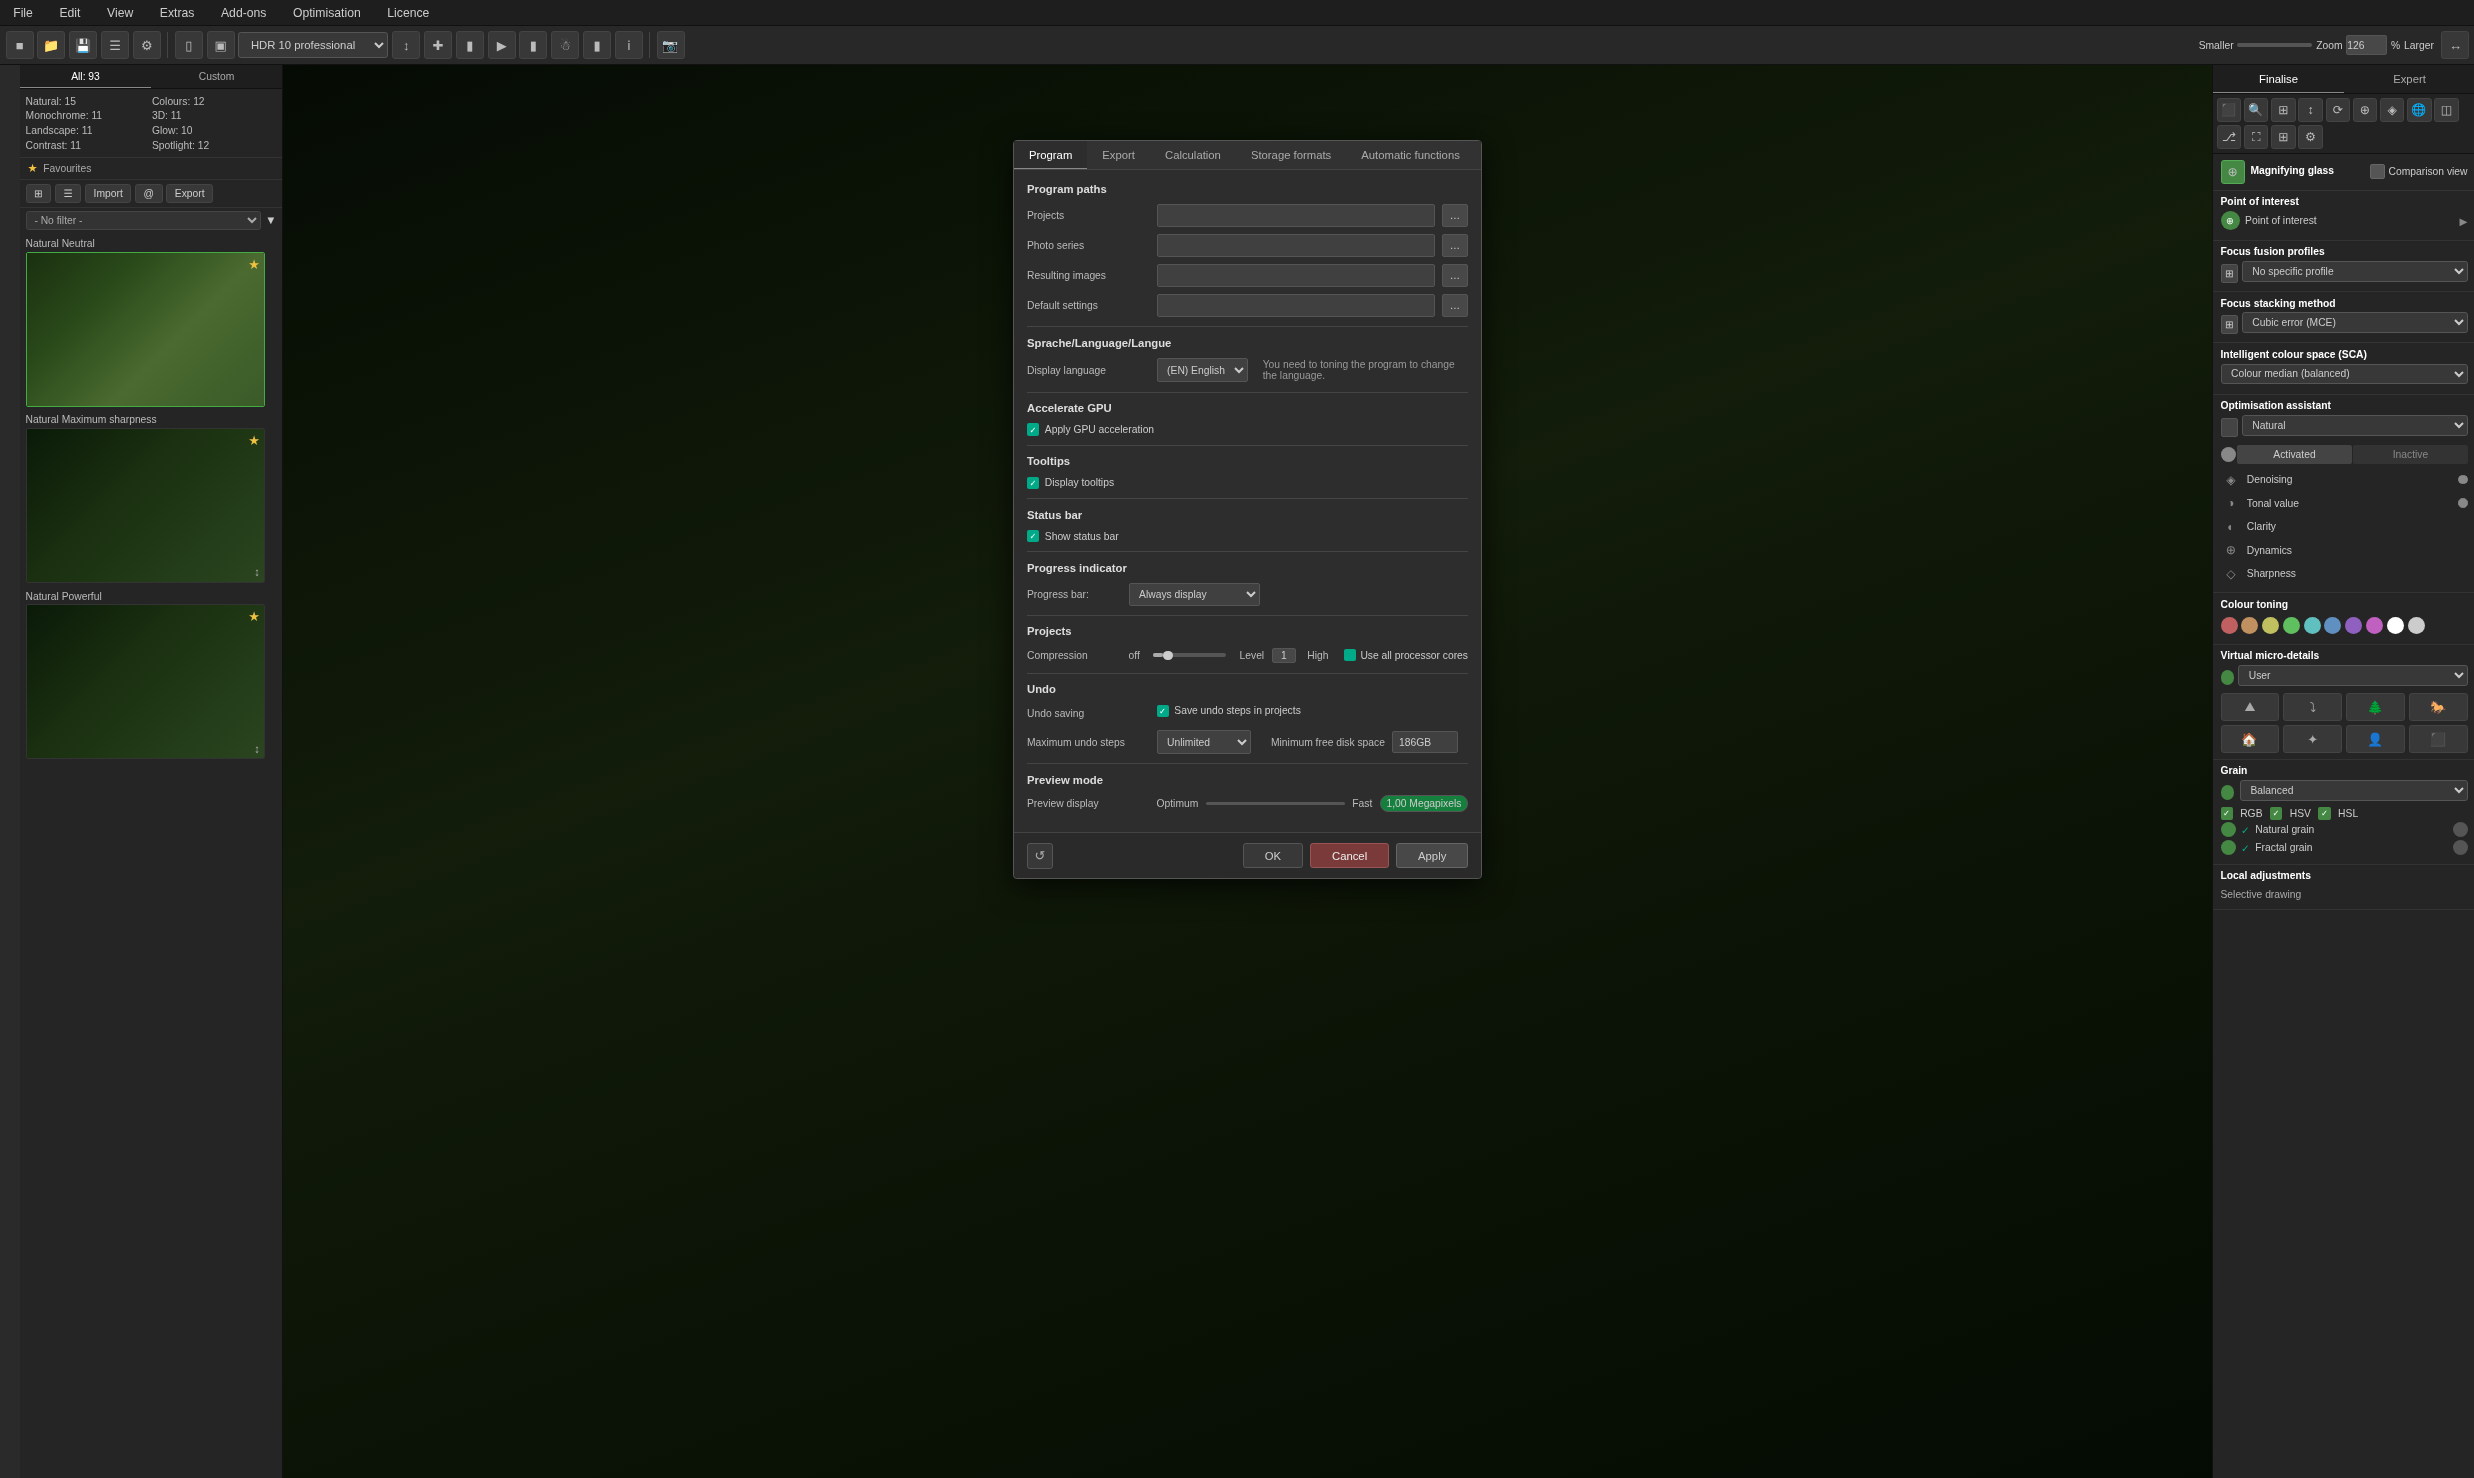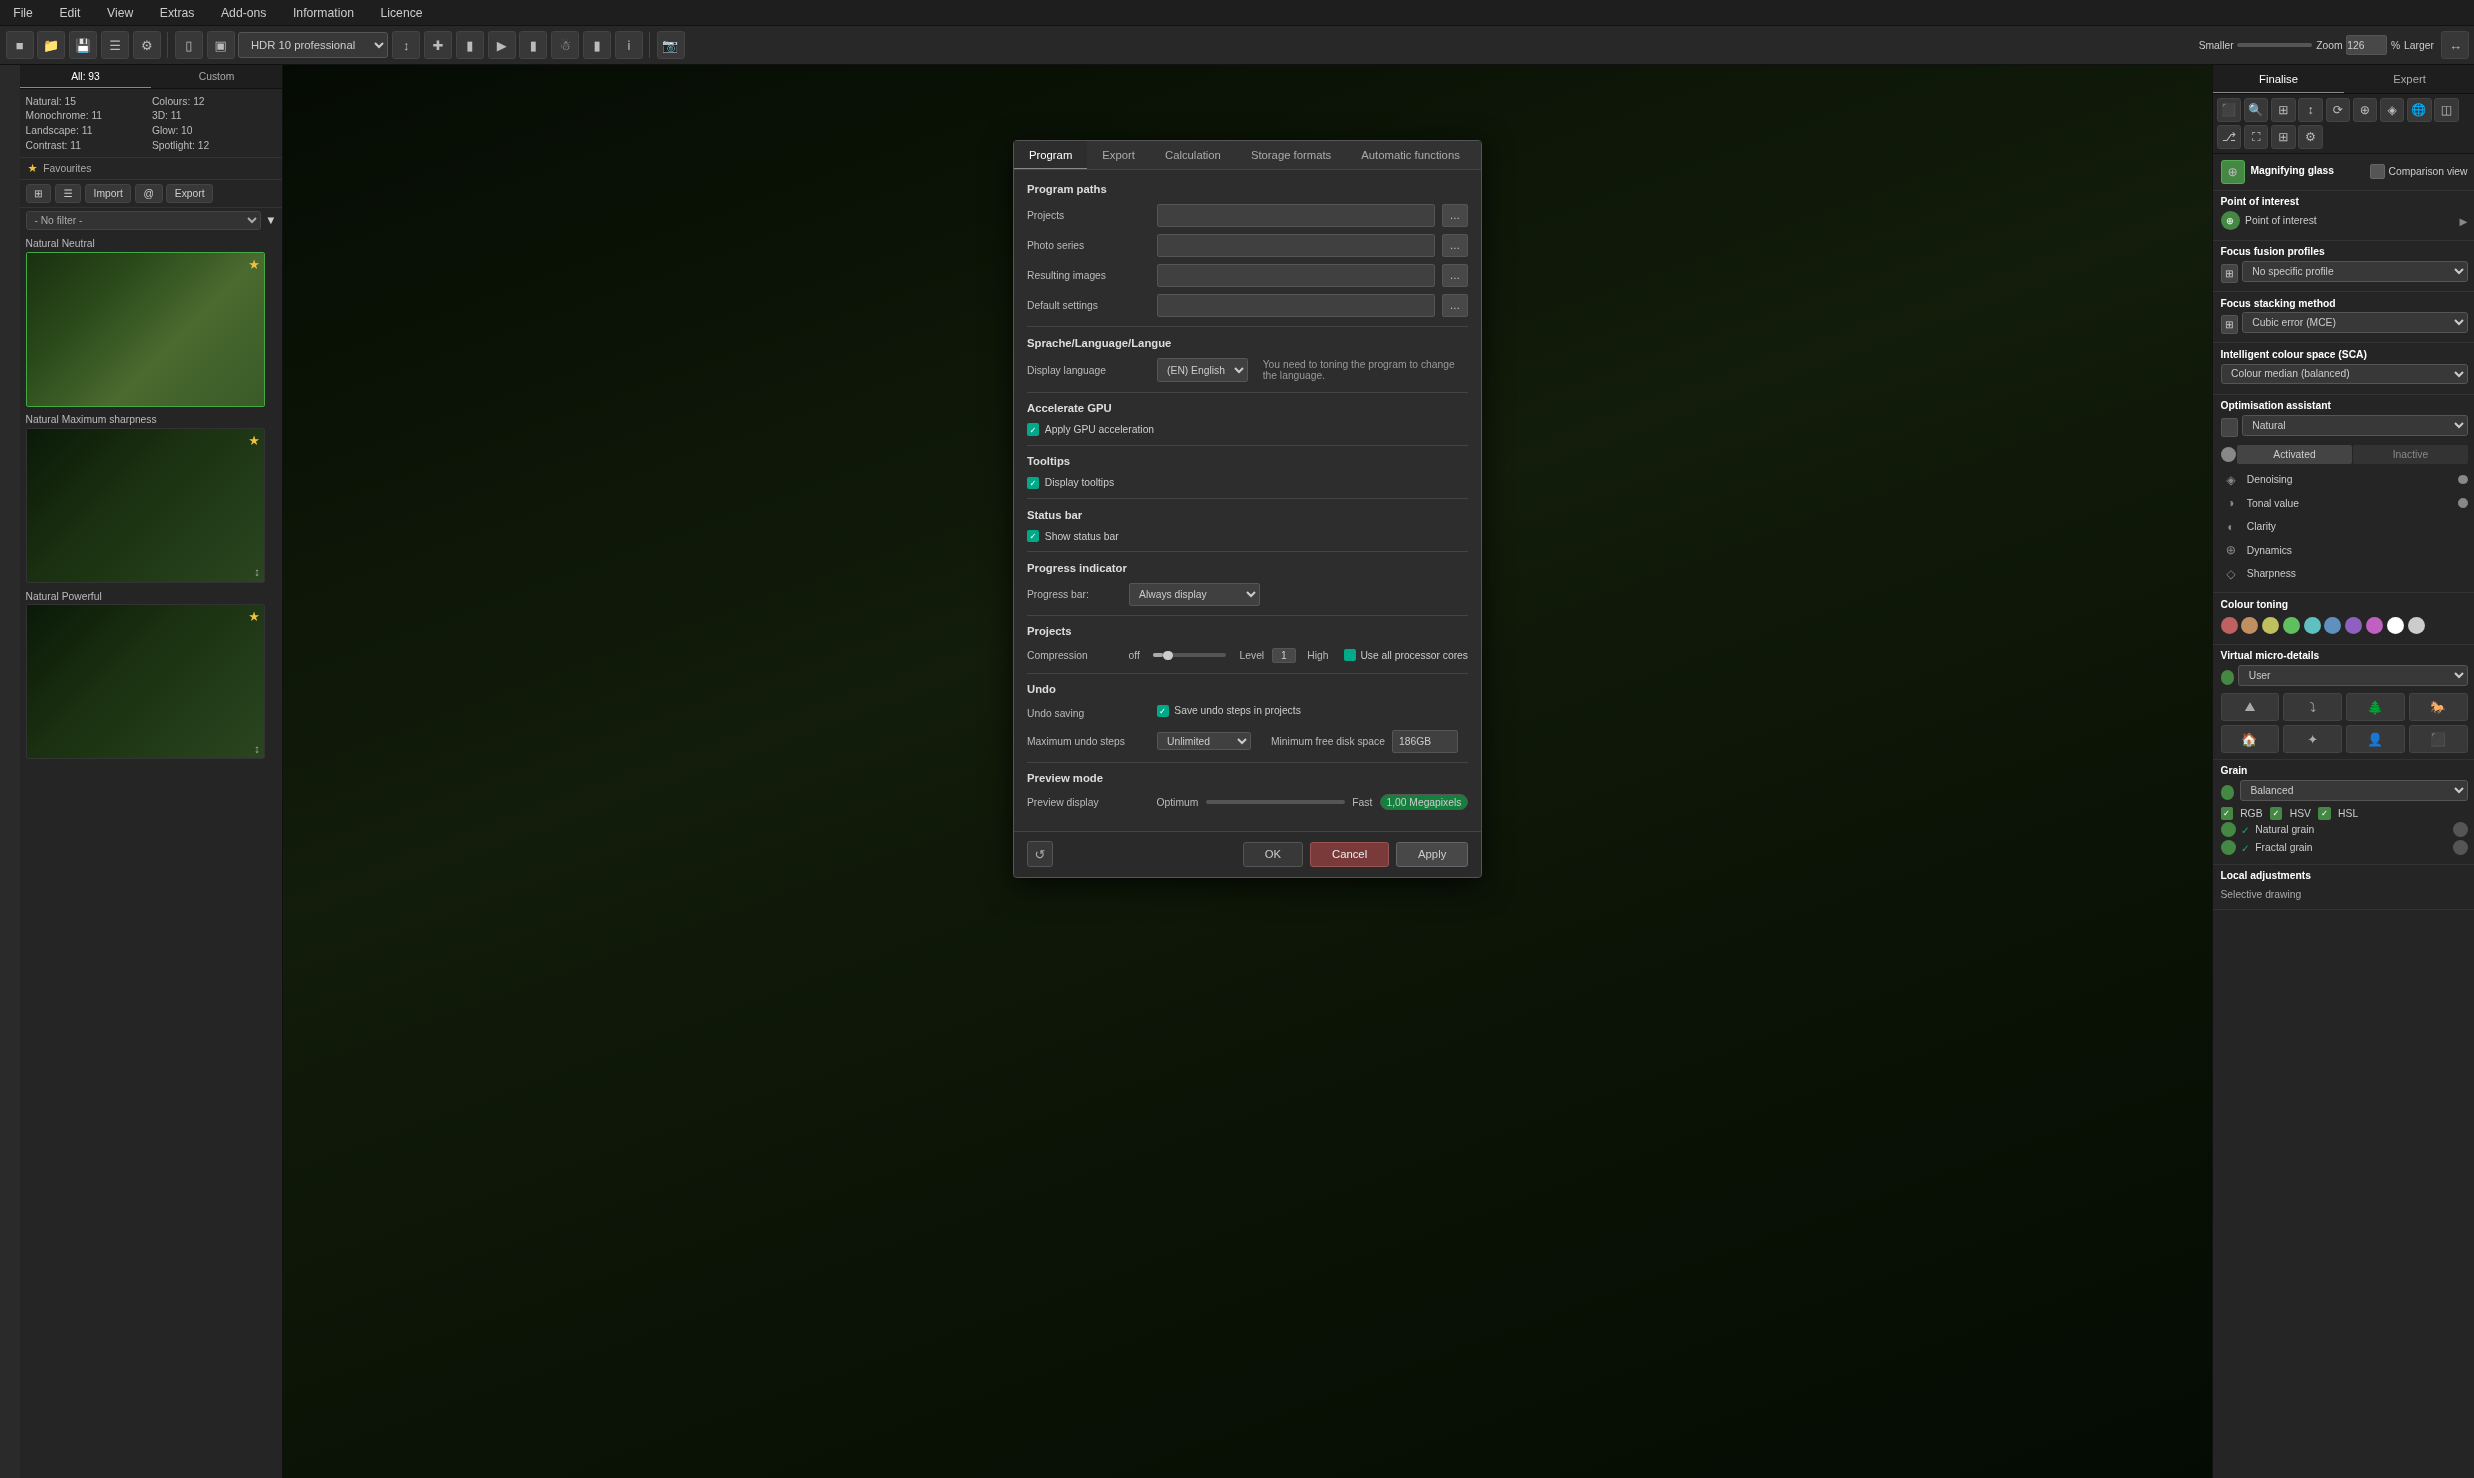--- a/index.html
+++ b/index.html
@@ -588,21 +588,21 @@
       text-align: center;
     }
     .comp-high { font-size: 10.3px; color: #bbb; margin-left: 3.8px; }
     .use-all-cb { display: flex; align-items: center; gap: 4.7px; margin-left: 7.5px; }
     .use-cb {
       width: 12.2px; height: 12.2px;
       background: #0a8;
       border-radius: 1.9px;
     }
     .undo-input {
-      height: 18px;
+      height: 24px;
       background: #404040;
       border: 0.9px solid #555;
       color: #ccc;
       padding: 0 5.6px;
       font-size: 10.3px;
       border-radius: 1.9px;
       width: 75px;
     }
     .diskspace-input {
       height: 22.5px;
@@ -688,21 +688,21 @@
   </style>
 </head>
 <body>
 
 <div class="menu-bar">
   <span class="menu-item">File</span>
   <span class="menu-item">Edit</span>
   <span class="menu-item">View</span>
   <span class="menu-item">Extras</span>
   <span class="menu-item">Add-ons</span>
-  <span class="menu-item">Information</span>
+  <span class="menu-item">Optimisation</span>
   <span class="menu-item">Licence</span>
 </div>
 
 <div class="toolbar">
   <div class="toolbar-btn">■</div>
   <div class="toolbar-btn">📁</div>
   <div class="toolbar-btn">💾</div>
   <div class="toolbar-btn">☰</div>
   <div class="toolbar-btn">⚙</div>
   <div class="toolbar-separator"></div>

